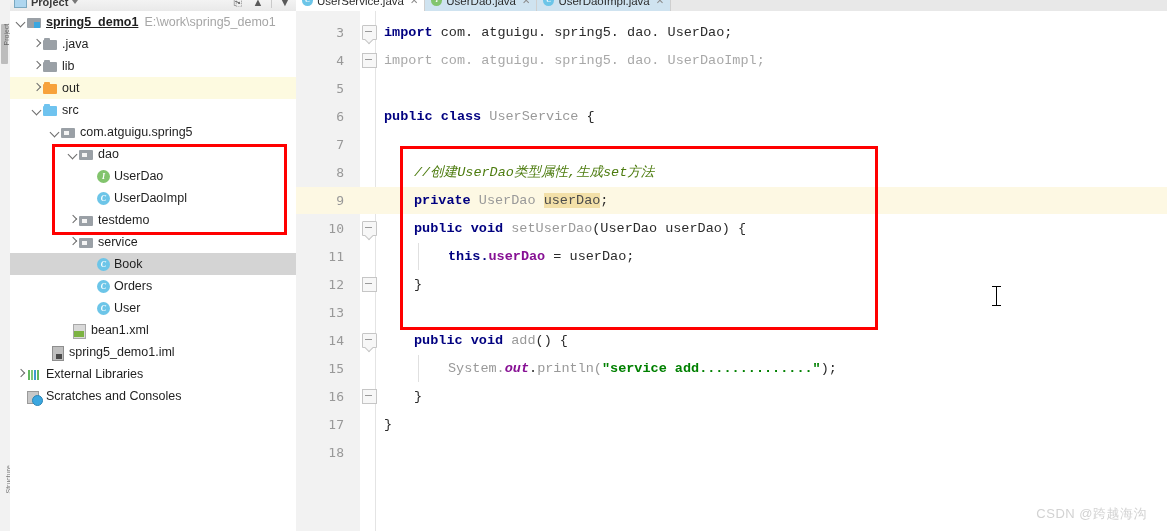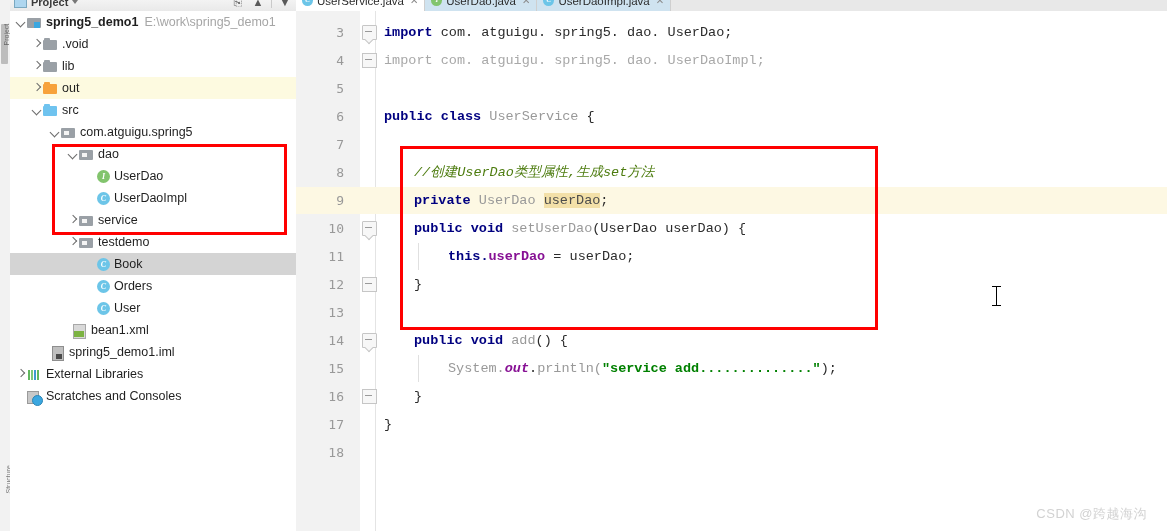--- a/index.html
+++ b/index.html
@@ -156,21 +156,21 @@
   }
   .ic-scratch::before{
     content:"";position:absolute;left:0px;top:2px;width:10px;height:11px;
     background:#c8c8c8;border:1px solid #9a9a9a;
   }
   .ic-scratch::after{
     content:"";position:absolute;left:5px;top:6px;width:9px;height:9px;
     background:#3ba7e0;border-radius:50%;border:1px solid #2c85b5;
   }
   .tlabel{color:#1f1f1f;}
-  .tlabel.bold{font-weight:bold;}
+  .tlabel.bold{font-weight:bold;text-decoration:underline;}
   .tpath{color:#a6a6a6;margin-left:6px;}
 
   
   .redbox{position:absolute;border:3px solid #ff0000;pointer-events:none;}
 
   
   #tabs{
     position:absolute;left:296px;top:0;width:871px;height:11px;
     background:#e8e8e8;overflow:hidden;
   }
@@ -282,21 +282,21 @@
   <div class="tree-row" style="padding-left:4px">
     <span class="arrow down"></span>
     <span class="ic ic-module"></span>
     <span class="tlabel bold">spring5_demo1</span>
     <span class="tpath">E:\work\spring5_demo1</span>
   </div>
 
   <div class="tree-row" style="padding-left:20px">
     <span class="arrow right"></span>
     <span class="ic ic-folder-grey"></span>
-    <span class="tlabel">.void</span>
+    <span class="tlabel">.java</span>
   </div>
 
   <div class="tree-row" style="padding-left:20px">
     <span class="arrow right"></span>
     <span class="ic ic-folder-grey"></span>
     <span class="tlabel">lib</span>
   </div>
 
   <div class="tree-row hl" style="padding-left:20px">
     <span class="arrow right"></span>
@@ -328,27 +328,27 @@
   </div>
 
   <div class="tree-row" style="padding-left:87px">
     <span class="ic ic-class">C</span>
     <span class="tlabel">UserDaoImpl</span>
   </div>
 
   <div class="tree-row" style="padding-left:56px">
     <span class="arrow right"></span>
     <span class="ic ic-package"></span>
-    <span class="tlabel">service</span>
+    <span class="tlabel">testdemo</span>
   </div>
 
   <div class="tree-row" style="padding-left:56px">
     <span class="arrow right"></span>
     <span class="ic ic-package"></span>
-    <span class="tlabel">testdemo</span>
+    <span class="tlabel">service</span>
   </div>
 
   <div class="tree-row sel" style="padding-left:87px">
     <span class="ic ic-class">C</span>
     <span class="tlabel">Book</span>
   </div>
 
   <div class="tree-row" style="padding-left:87px">
     <span class="ic ic-class">C</span>
     <span class="tlabel">Orders</span>

